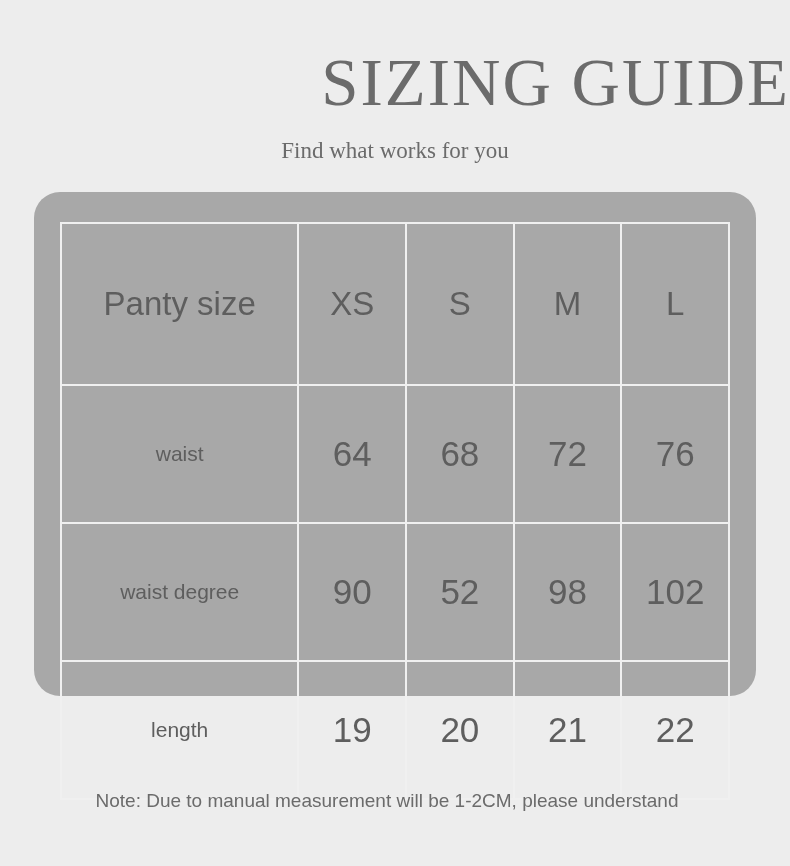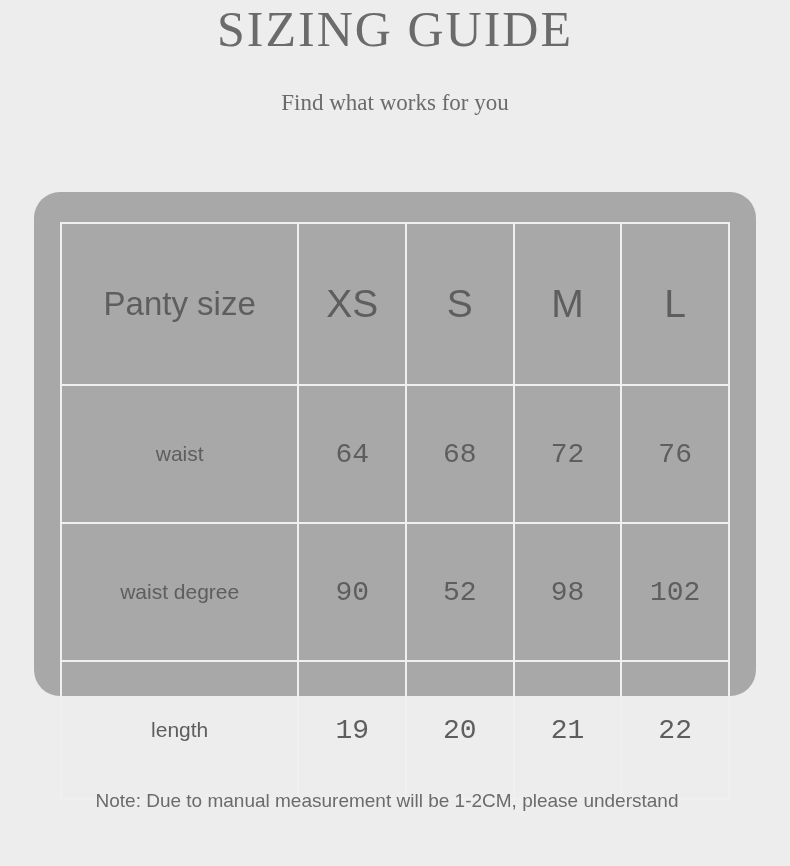--- a/index.html
+++ b/index.html
@@ -14,34 +14,35 @@
     color: #6e6e6e;
     overflow: hidden;
   }
   .page {
     position: relative;
     width: 790px;
     height: 866px;
     box-sizing: border-box;
   }
   .title {
-    text-align: center;
+    text-align: right;
     font-family: "Liberation Serif", serif;
-    font-size: 50px;
+    font-size: 67px;
     letter-spacing: 2px;
     color: #6b6b6b;
     margin: 0;
+    padding-top: 44px;
     font-weight: normal;
   }
   .subtitle {
     text-align: center;
     font-family: "Liberation Serif", serif;
     font-size: 23px;
     color: #6b6b6b;
-    margin: 16px;
+    margin: 1px;
     padding-top: 16px;
     font-weight: normal;
   }
   .table-card {
     position: absolute;
     left: 34px;
     top: 192px;
     width: 722px;
     height: 504px;
     background: #a8a8a8;
@@ -66,34 +67,33 @@
   col.c-val   { width: 16.1%; }
 
   tr.header-row td {
     height: 158px;
   }
   td.header-label {
     font-size: 33px;
     color: #5d5d5d;
   }
   td.header-val {
-    font-size: 39px;
+    font-size: 33px;
     color: #5d5d5d;
   }
   tr.data-row td {
     height: 134px;
   }
   td.row-label {
     font-size: 21px;
     color: #5f5f5f;
   }
   td.row-val {
-    font-size: 28px;
+    font-size: 35px;
     color: #5a5a5a;
-    font-family: Liberation Mono, monospace;
   }
   .note {
     position: absolute;
     left: 0;
     right: 16px;
     top: 790px;
     text-align: center;
     font-size: 19px;
     color: #6b6b6b;
   }

